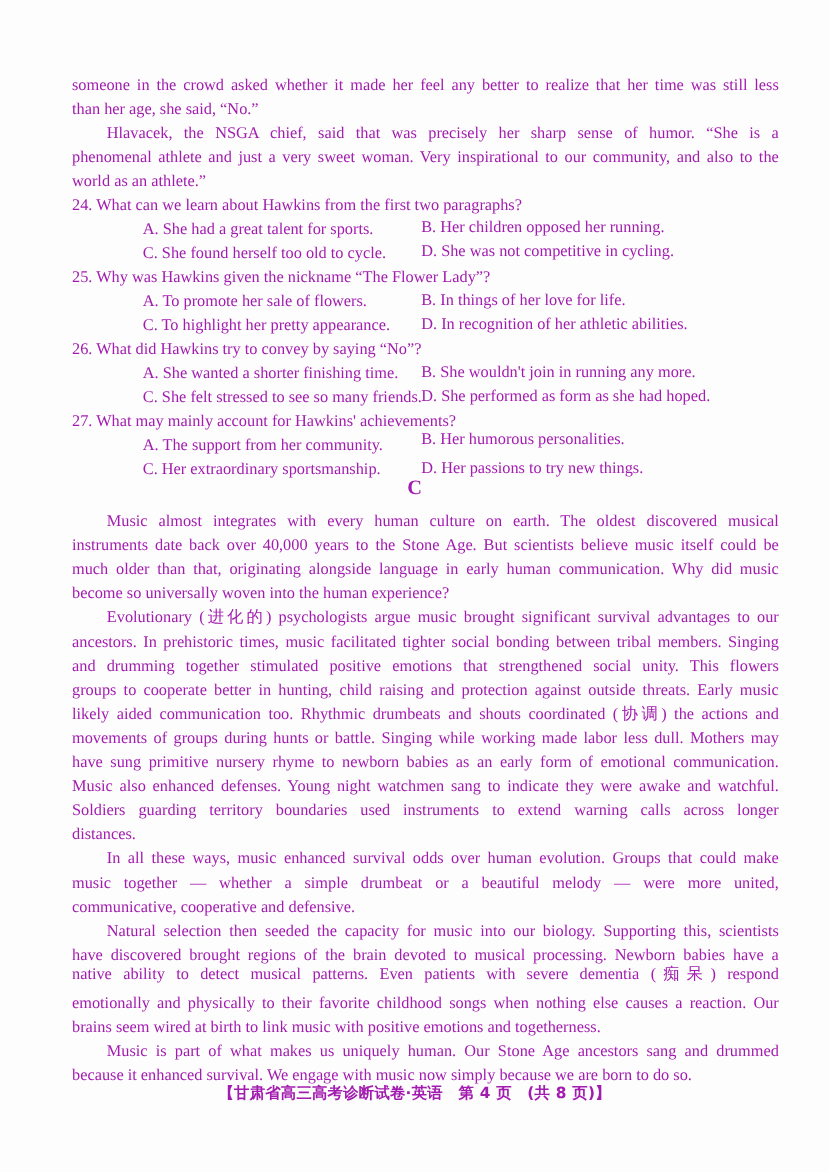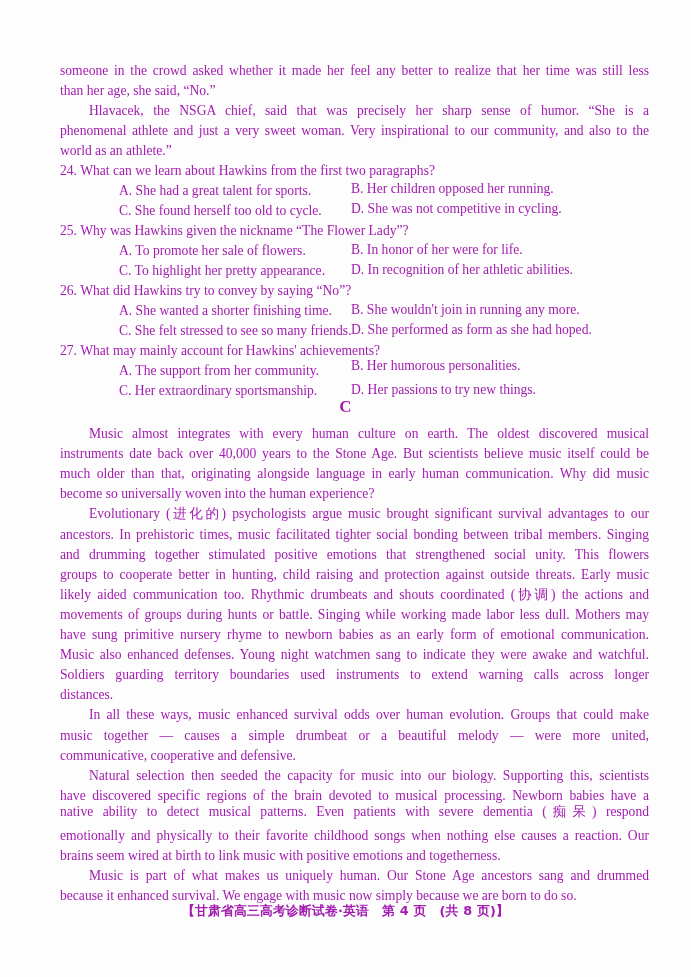--- a/index.html
+++ b/index.html
@@ -37,21 +37,21 @@
     <div class="line q" style="top:161px">24. What can we learn about Hawkins from the first two paragraphs?</div>
     <div class="opt optA" style="top:181px">A. She had a great talent for sports.</div>
     <div class="opt optB" style="top:179px">B. Her children opposed her running.</div>
     <div class="opt optA" style="top:201px">C. She found herself too old to cycle.</div>
     <div class="opt optB" style="top:199px">D. She was not competitive in cycling.</div>
   </div>
 
   <div>
     <div class="line q" style="top:221px">25. Why was Hawkins given the nickname “The Flower Lady”?</div>
     <div class="opt optA" style="top:241px">A. To promote her sale of flowers.</div>
-    <div class="opt optB" style="top:240px">B. In honor of her were for life.</div>
+    <div class="opt optB" style="top:240px">B. In things of her love for life.</div>
     <div class="opt optA" style="top:261px">C. To highlight her pretty appearance.</div>
     <div class="opt optB" style="top:260px">D. In recognition of her athletic abilities.</div>
   </div>
 
   <div>
     <div class="line q" style="top:281px">26. What did Hawkins try to convey by saying “No”?</div>
     <div class="opt optA" style="top:301px">A. She wanted a shorter finishing time.</div>
     <div class="opt optB" style="top:300px">B. She wouldn't join in running any more.</div>
     <div class="opt optA" style="top:321px">C. She felt stressed to see so many friends.</div>
     <div class="opt optB" style="top:320px">D. She performed as form as she had hoped.</div>
@@ -76,24 +76,24 @@
       <div class="line just" style="top: 524.5px;">ancestors. In prehistoric times, music facilitated tighter social bonding between tribal members. Singing</div>
       <div class="line just" style="top: 544.6px;">and drumming together stimulated positive emotions that strengthened social unity. This flowers</div>
       <div class="line just" style="top: 564.7px;">groups to cooperate better in hunting, child raising and protection against outside threats. Early music</div>
       <div class="line just" style="top: 584.8px;">likely aided communication too. Rhythmic drumbeats and shouts coordinated (协调) the actions and</div>
       <div class="line just" style="top: 604.9px;">movements of groups during hunts or battle. Singing while working made labor less dull. Mothers may</div>
       <div class="line just" style="top: 625px;">have sung primitive nursery rhyme to newborn babies as an early form of emotional communication.</div>
       <div class="line just" style="top: 645.1px;">Music also enhanced defenses. Young night watchmen sang to indicate they were awake and watchful.</div>
       <div class="line just" style="top: 665.2px;">Soldiers guarding territory boundaries used instruments to extend warning calls across longer</div>
       <div class="line" style="top: 685.3px;">distances.</div>
       <div class="line just indent" style="top: 705.4px;">In all these ways, music enhanced survival odds over human evolution. Groups that could make</div>
-      <div class="line just" style="top: 725.5px;">music together — causes a simple drumbeat or a beautiful melody — were more united,</div>
+      <div class="line just" style="top: 725.5px;">music together — whether a simple drumbeat or a beautiful melody — were more united,</div>
       <div class="line" style="top: 745.6px;">communicative, cooperative and defensive.</div>
       <div class="line just indent" style="top: 765.7px;">Natural selection then seeded the capacity for music into our biology. Supporting this, scientists</div>
-      <div class="line just" style="top: 785.8px;">have discovered specific regions of the brain devoted to musical processing. Newborn babies have a</div>
+      <div class="line just" style="top: 785.8px;">have discovered brought regions of the brain devoted to musical processing. Newborn babies have a</div>
       <div class="line just" style="top: 802px;">native ability to detect musical patterns. Even patients with severe dementia (痴呆) respond</div>
       <div class="line just" style="top: 826px;">emotionally and physically to their favorite childhood songs when nothing else causes a reaction. Our</div>
       <div class="line" style="top: 846.1px;">brains seem wired at birth to link music with positive emotions and togetherness.</div>
       <div class="line just indent" style="top: 866.2px;">Music is part of what makes us uniquely human. Our Stone Age ancestors sang and drummed</div>
       <div class="line" style="top: 886.3px;">because it enhanced survival. We engage with music now simply because we are born to do so.</div>
     </div>
 
   <div class="footer">【甘肃省高三高考诊断试卷·英语　第 4 页　(共 8 页)】</div>
 </div>
 

